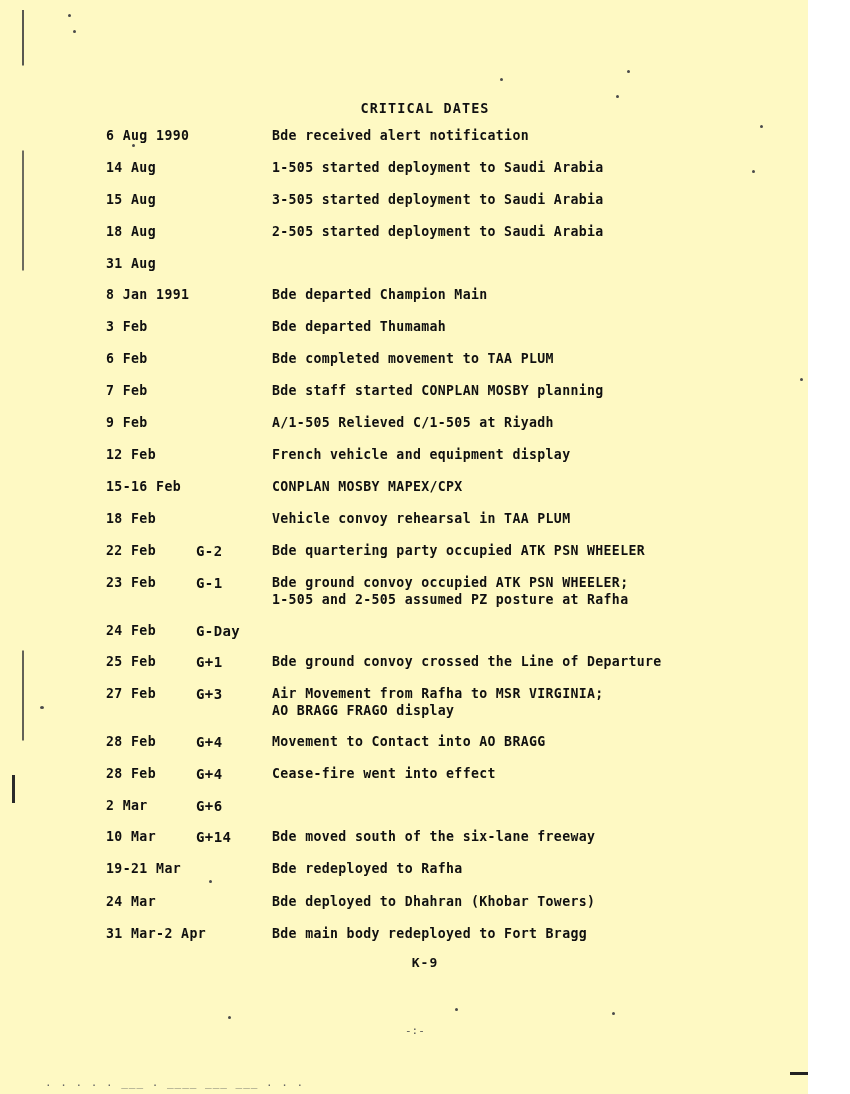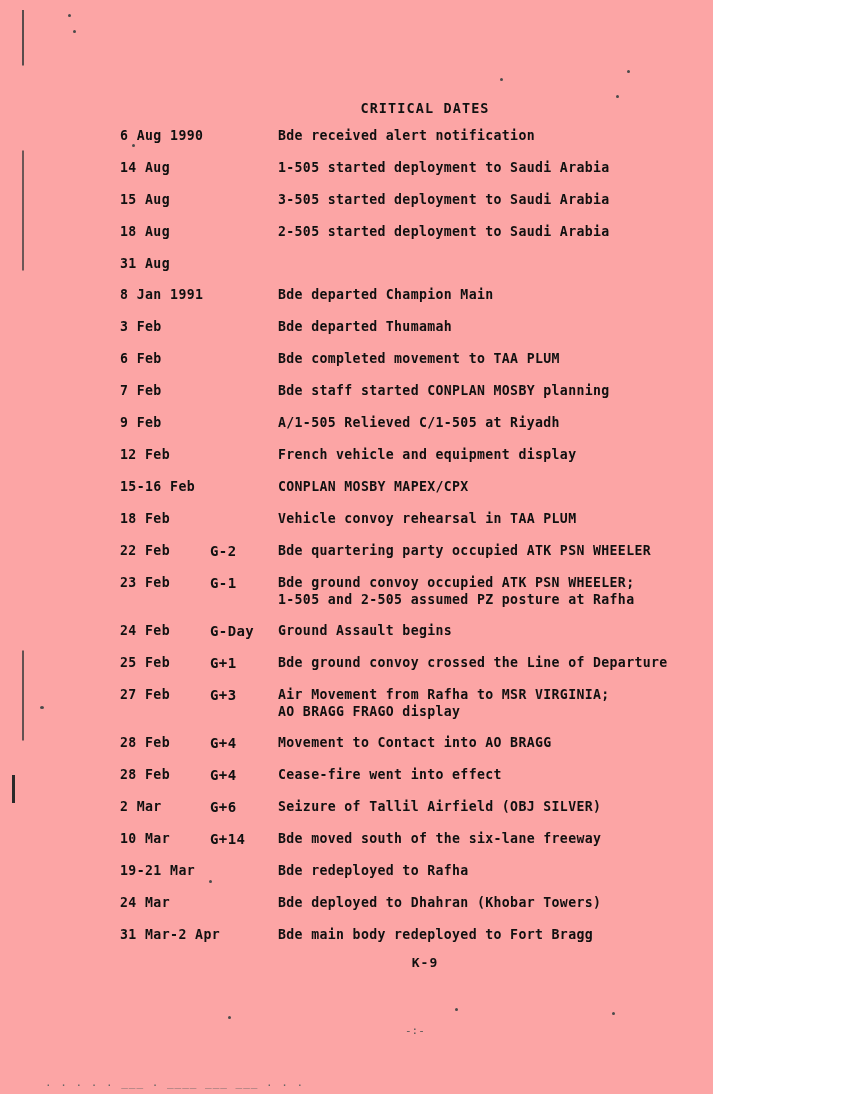--- a/index.html
+++ b/index.html
@@ -2,23 +2,23 @@
 <html><head>
 <meta charset="utf-8">
 <style>
   html, body {
     margin: 0;
     padding: 0;
     background: #ffffff;
   }
   .page {
     position: relative;
-    width: 713px;
+    width: 808px;
     height: 1094px;
-    background: #fca5a5;
+    background: #fef9c3;
     overflow: hidden;
     font-family: "DejaVu Sans Mono", "Liberation Mono", monospace;
     color: #1a1a1a;
   }
   
   .speck {
     position: absolute;
     background: #4a4a4a;
     border-radius: 50%;
   }
@@ -51,21 +51,21 @@
     width: 850px;
     text-align: center;
     font-size: 13.5px;
     letter-spacing: 1.1px;
     font-weight: 700;
     color: #111;
   }
   .entries {
     position: absolute;
     top: 128px;
-    left: 120px;
+    left: 106px;
     width: 690px;
   }
   .entry {
     display: flex;
     align-items: flex-start;
     margin-bottom: 15.2px;
   }
   .entry.two-line {
     margin-bottom: 14px;
   }
@@ -88,20 +88,21 @@
     white-space: pre;
   }
   .event {
     flex: 1 1 auto;
     font-size: 13.2px;
     font-weight: 700;
     letter-spacing: 0.35px;
     color: #101010;
     line-height: 1.28;
     white-space: pre-line;
+    margin-left: 8px;
   }
   .page-number {
     position: absolute;
     top: 955px;
     left: 0;
     width: 850px;
     text-align: center;
     font-size: 13px;
     font-weight: 700;
     letter-spacing: 1px;
@@ -245,21 +246,20 @@
     <div class="entry two-line">
       <div class="date">23 Feb</div>
       <div class="gday">G-1</div>
       <div class="event">Bde ground convoy occupied ATK PSN WHEELER;
 1-505 and 2-505 assumed PZ posture at Rafha</div>
     </div>
 
     <div class="entry">
       <div class="date">24 Feb</div>
       <div class="gday">G-Day</div>
-      <div class="event">Ground Assault begins</div>
     </div>
 
     <div class="entry">
       <div class="date">25 Feb</div>
       <div class="gday">G+1</div>
       <div class="event">Bde ground convoy crossed the Line of Departure</div>
     </div>
 
     <div class="entry two-line">
       <div class="date">27 Feb</div>
@@ -276,21 +276,20 @@
 
     <div class="entry">
       <div class="date">28 Feb</div>
       <div class="gday">G+4</div>
       <div class="event">Cease-fire went into effect</div>
     </div>
 
     <div class="entry">
       <div class="date">2 Mar</div>
       <div class="gday">G+6</div>
-      <div class="event">Seizure of Tallil Airfield (OBJ SILVER)</div>
     </div>
 
 
     <div class="entry">
       <div class="date">10 Mar</div>
       <div class="gday">G+14</div>
       <div class="event">Bde moved south of the six-lane freeway</div>
     </div>
 
     <div class="entry">

